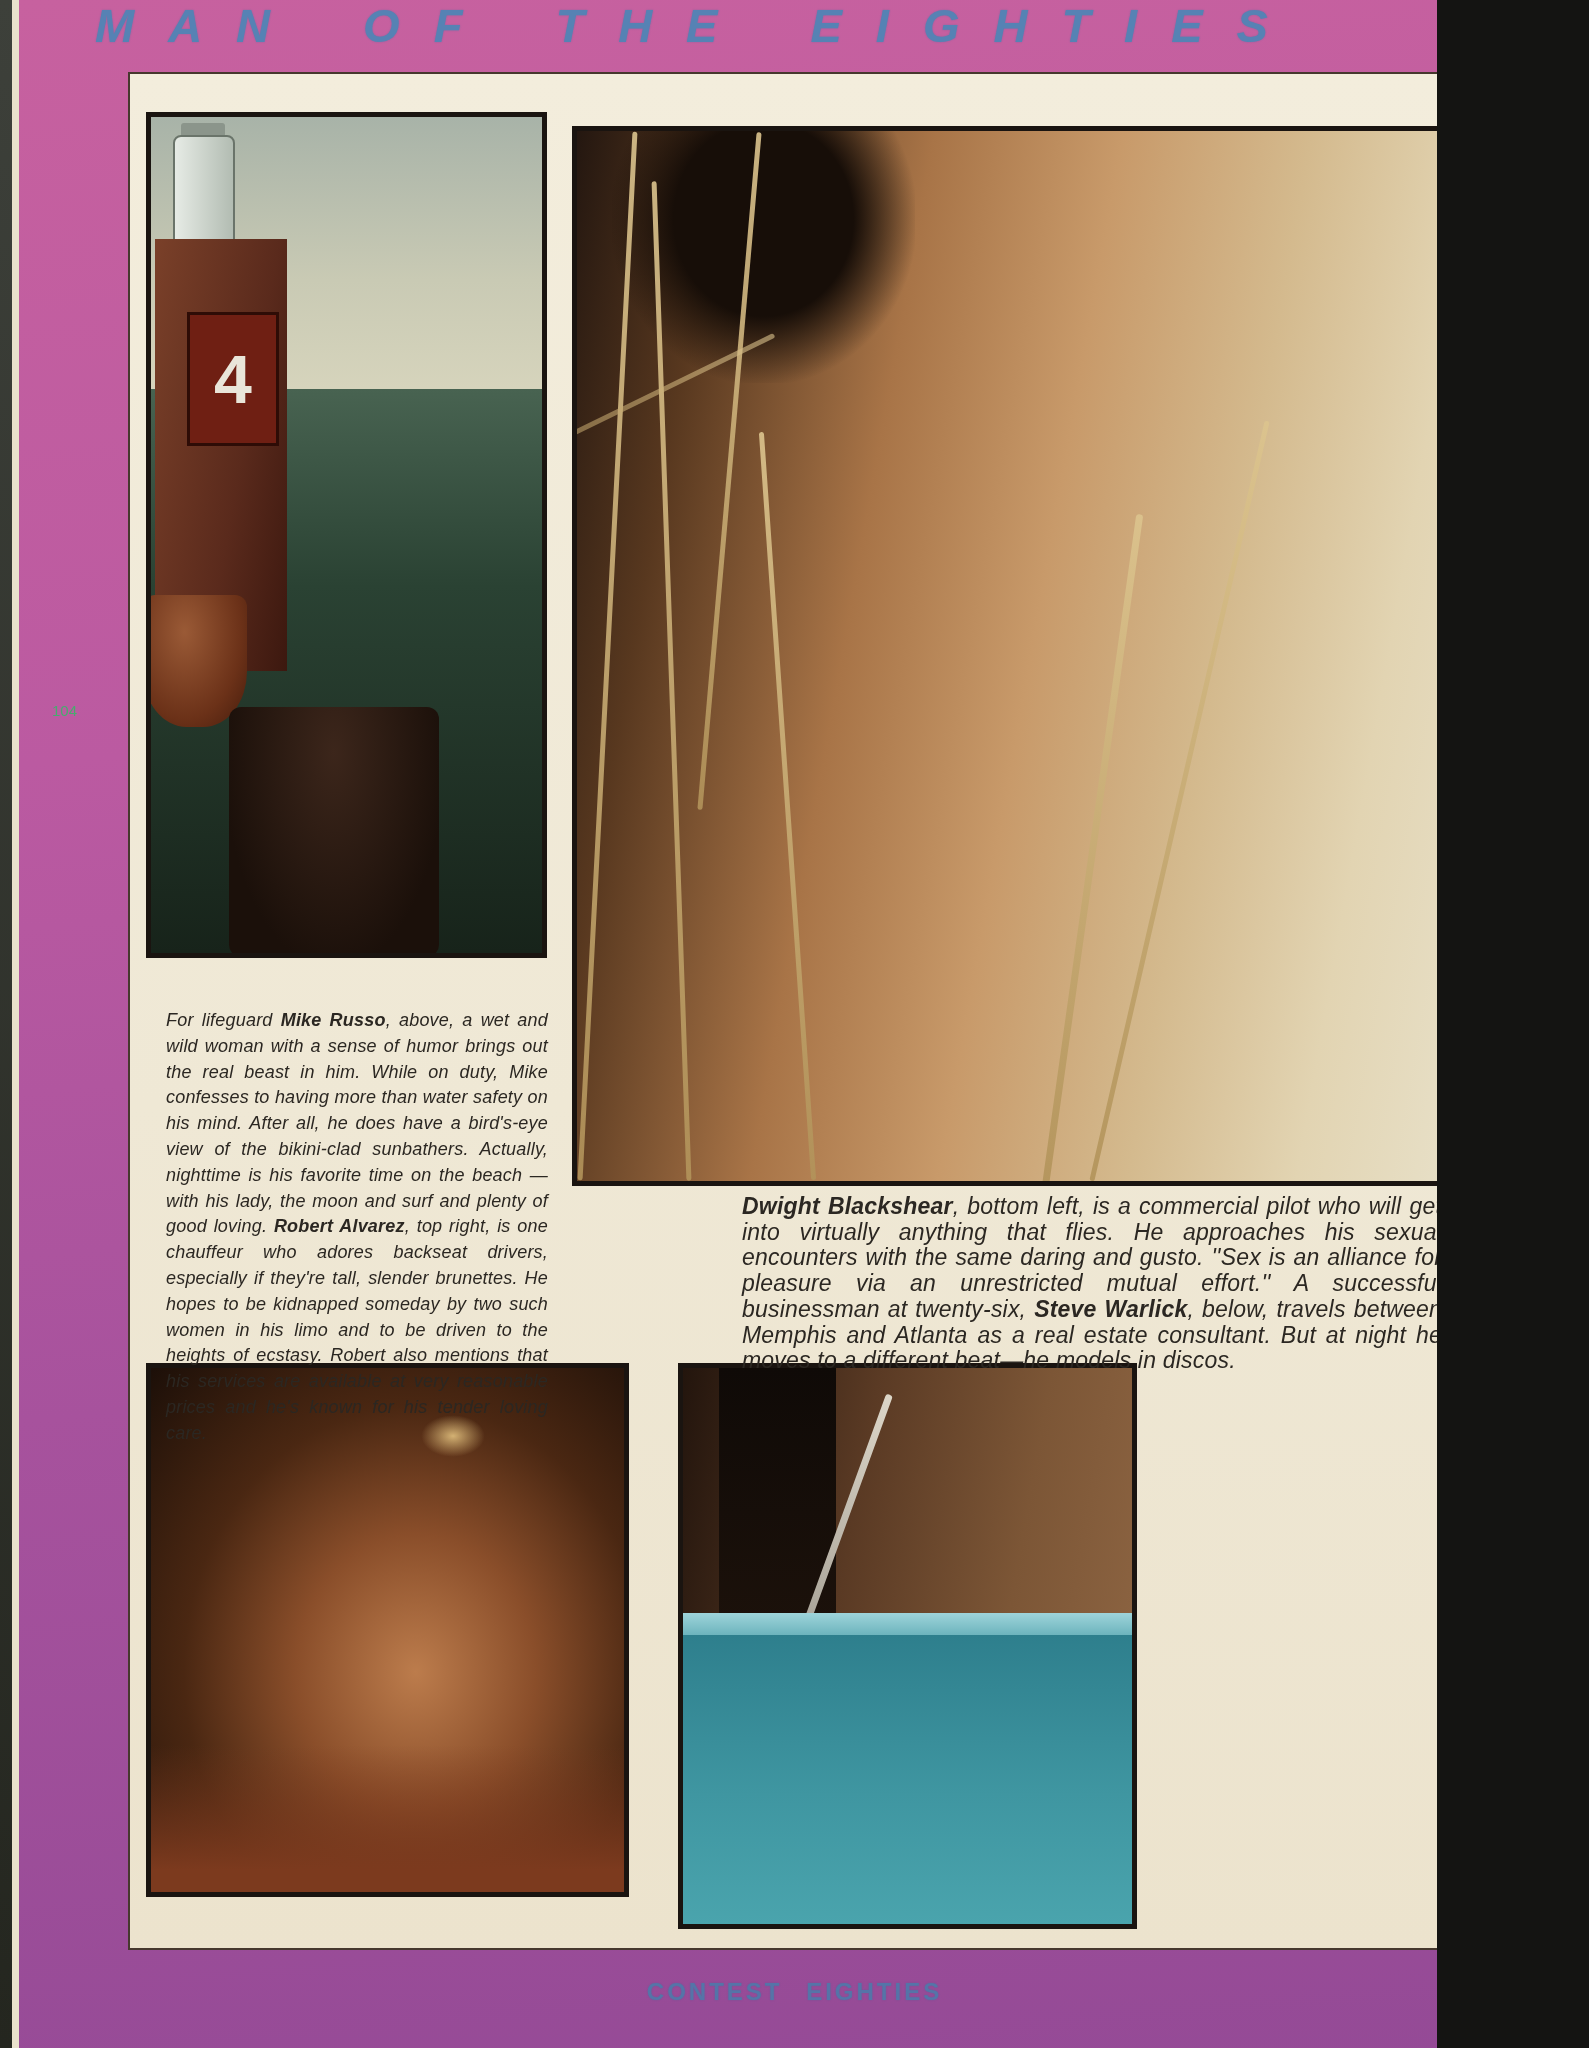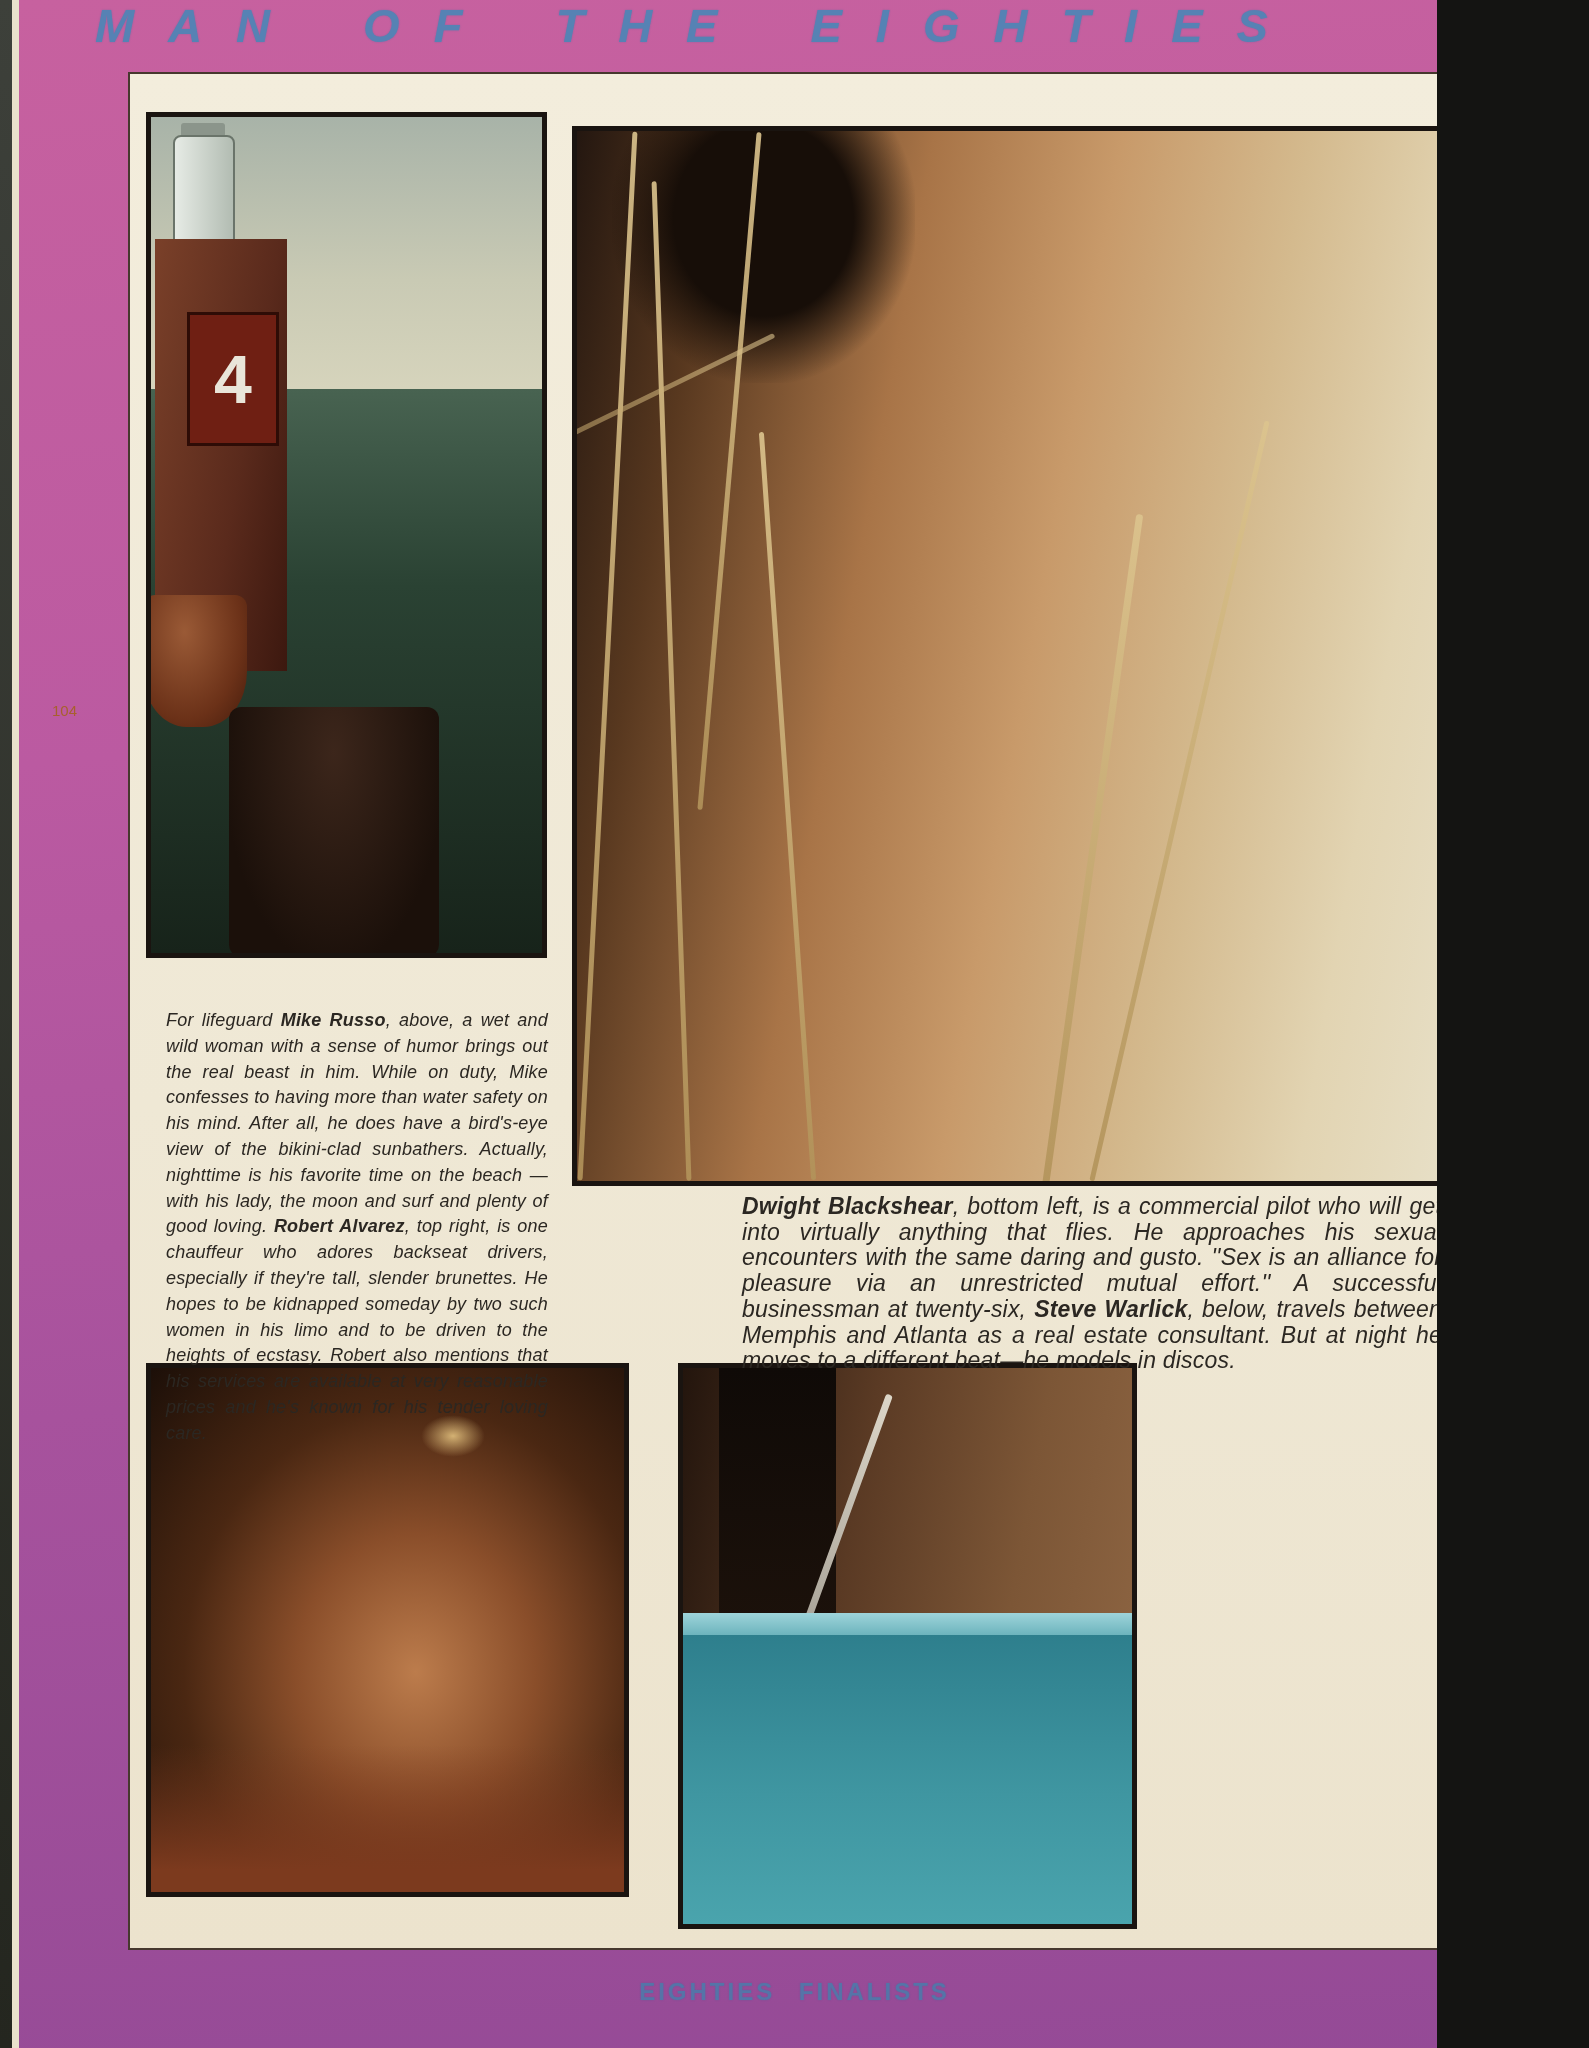--- a/index.html
+++ b/index.html
@@ -19,21 +19,21 @@
     background:linear-gradient(180deg,#f3eddc 0%,#efe8d5 55%,#ece3cd 100%);
     border:2px solid #46382e;box-sizing:border-box;}
   
   .masthead{position:absolute;left:95px;top:-4px;height:60px;line-height:60px;
     color:#4e85b6;font-style:italic;font-weight:bold;font-size:47px;
     letter-spacing:34px;word-spacing:12px;white-space:nowrap;opacity:.93;
     text-shadow:0 0 2px rgba(70,110,160,.55);}
   .footer-banner{position:absolute;left:0;top:1978px;width:1589px;text-align:center;
     color:#4a7cab;font-weight:bold;font-size:24px;letter-spacing:3px;word-spacing:14px;
     opacity:.85;text-shadow:0 0 2px rgba(60,100,150,.5);}
-  .page-num{position:absolute;left:52px;top:702px;color:#a16207;font-size:15px;opacity:.75;}
+  .page-num{position:absolute;left:52px;top:702px;color:#22c55e;font-size:15px;opacity:.75;}
   
   .photo{position:absolute;border:5px solid #1a1410;box-sizing:border-box;overflow:hidden;background:#c9b184;}
   .ph-layer{position:absolute;}
   
   .p1{left:146px;top:112px;width:401px;height:846px;}
   .p1-sky{left:0;top:0;width:100%;height:272px;background:linear-gradient(180deg,#a8b3a8 0%,#c9cab4 60%,#d6d4bc 100%);}
   .p1-sea{left:0;top:272px;width:100%;height:564px;background:linear-gradient(180deg,#486351 0%,#2a4233 35%,#17231a 100%);}
   .p1-lamp-cap{left:30px;top:6px;width:44px;height:14px;background:#8b958b;border-radius:3px;}
   .p1-lamp{left:22px;top:18px;width:58px;height:116px;background:linear-gradient(90deg,#e6ebe5,#b2bcb2);border:2px solid #6a746a;border-radius:8px 8px 3px 3px;}
   .p1-buoy{left:4px;top:122px;width:132px;height:432px;background:linear-gradient(100deg,#7a4029 0%,#5a2a1c 60%,#3c180f 100%);}
@@ -123,15 +123,15 @@
     <div class="ph-layer p4-top"></div>
     <div class="ph-layer p4-door"></div>
     <div class="ph-layer p4-rail"></div>
     <div class="ph-layer p4-tile"></div>
     <div class="ph-layer p4-water"></div>
   </div>
 
   <div class="caption cap-left"><span>For lifeguard </span><span class="b">Mike Russo</span><span>, above, a wet and wild woman with a sense of humor brings out the real beast in him. While on duty, Mike confesses to having more than water safety on his mind. After all, he does have a bird's-eye view of the bikini-clad sunbathers. Actually, nighttime is his favorite time on the beach — with his lady, the moon and surf and plenty of good loving. </span><span class="b">Robert Alvarez</span><span>, top right, is one chauffeur who adores backseat drivers, especially if they're tall, slender brunettes. He hopes to be kidnapped someday by two such women in his limo and to be driven to the heights of ecstasy. Robert also mentions that his services are available at very reasonable prices and he's known for his tender loving care.</span></div>
   <div class="caption cap-right"><span class="b">Dwight Blackshear</span><span>, bottom left, is a commercial pilot who will get into virtually anything that flies. He approaches his sexual encounters with the same daring and gusto. ''Sex is an alliance for pleasure via an unrestricted mutual effort.'' A successful businessman at twenty-six, </span><span class="b">Steve Warlick</span><span>, below, travels between Memphis and Atlanta as a real estate consultant. But at night he moves to a different beat—he models in discos.</span></div>
 
-  <div class="footer-banner">EIGHTIES FINALISTS</div>
+  <div class="footer-banner">CONTEST EIGHTIES</div>
 
 </div>
 
 </body></html>

